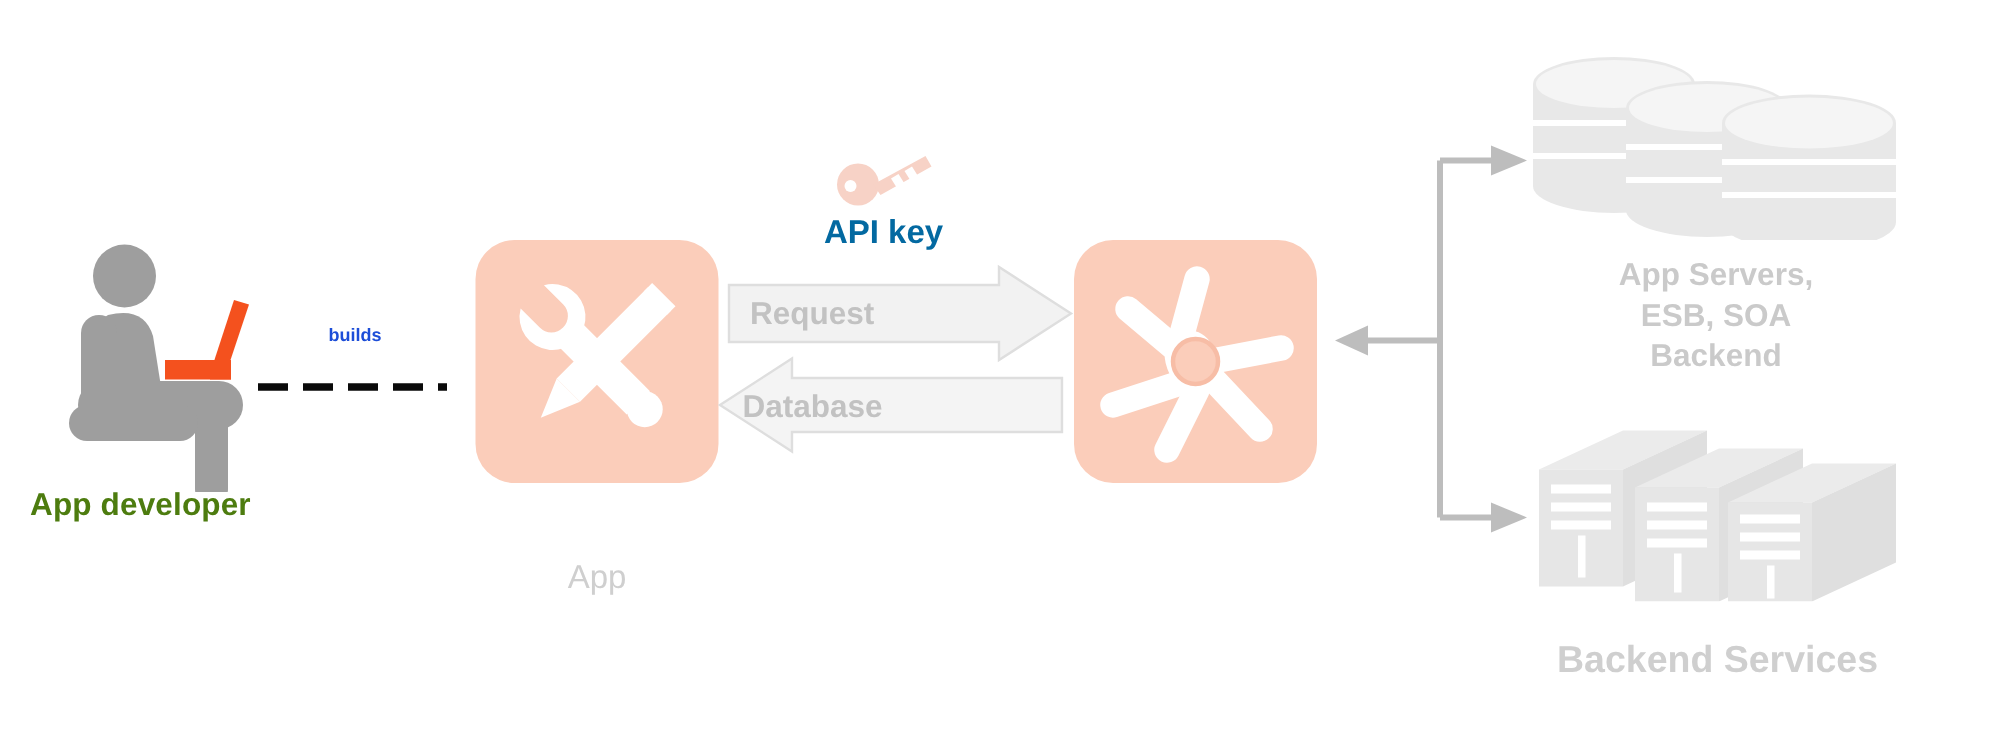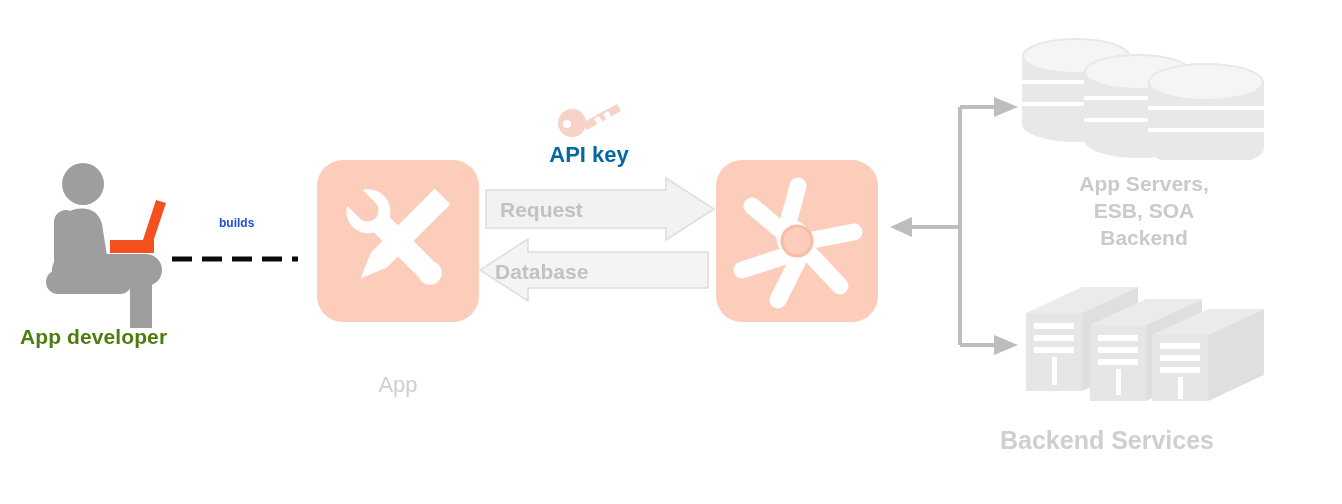--- a/index.html
+++ b/index.html
@@ -98,21 +98,21 @@
     text-align: center;
     font-size: 21px;
     font-weight: bold;
     color: #cacaca;
     line-height: 27px;
   }
   #server-rack { left: 1020px; top: 283px; width: 250px; height: 118px; }
   #backend-label {
     left: 1000px; top: 426px;
     width: 290px;
-    text-align: left;
+    text-align: center;
     font-size: 25px;
     font-weight: bold;
     color: #cfcfcf;
     white-space: nowrap;
   }
 </style>
 </head>
 <body>
 
 <div id="canvas">

